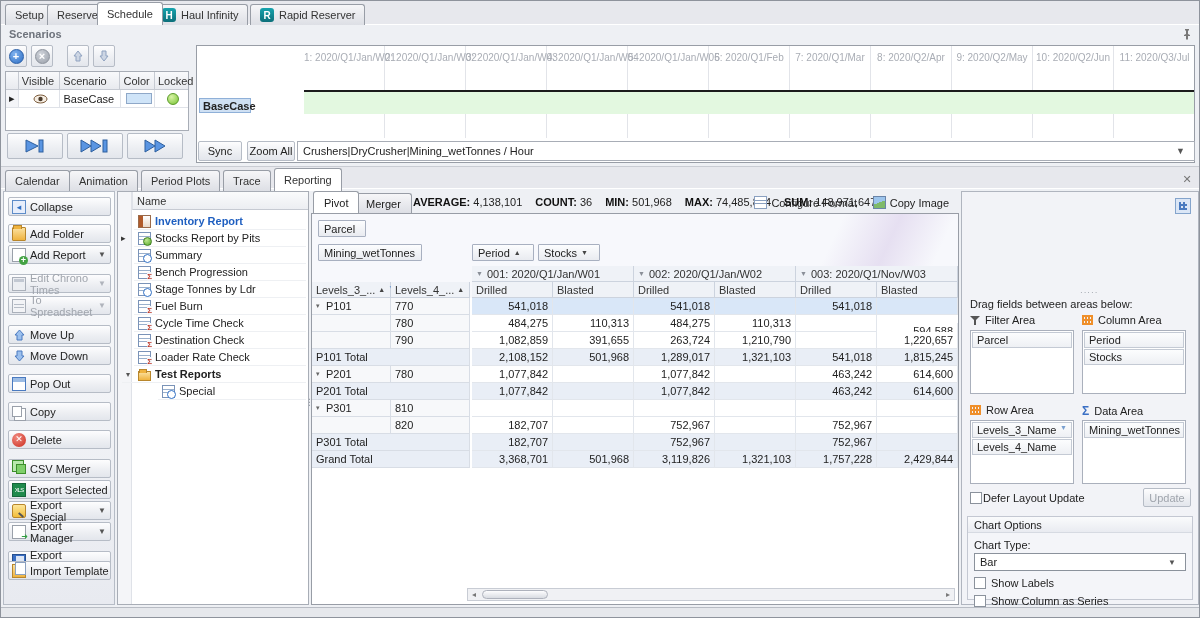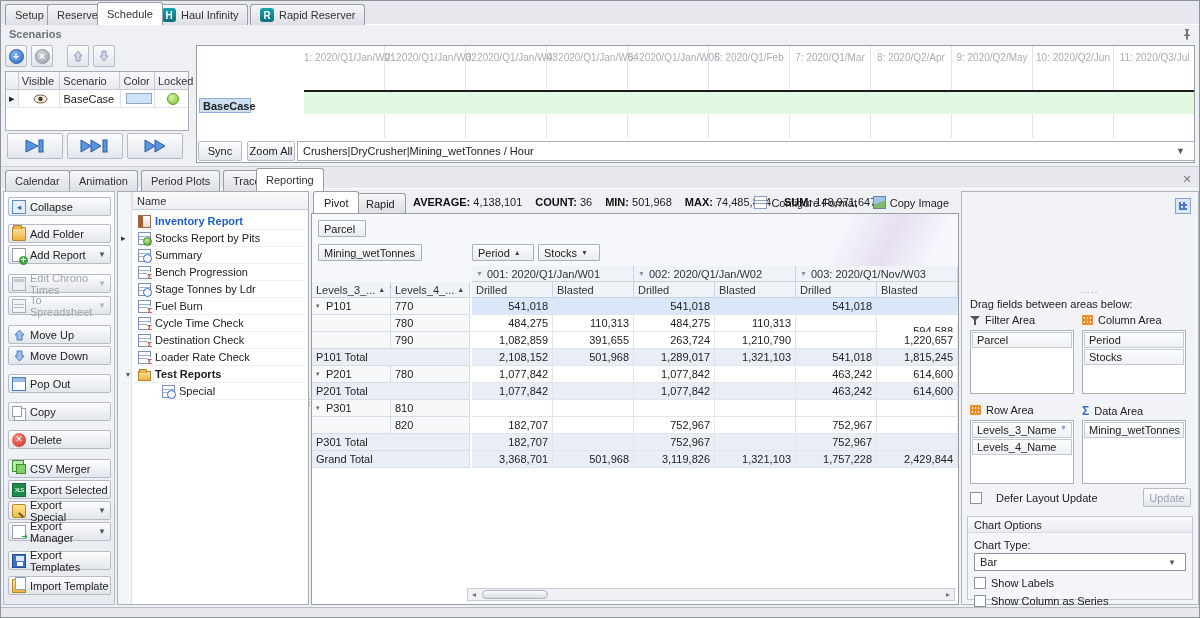--- a/index.html
+++ b/index.html
@@ -179,21 +179,21 @@
   .a-funnel:after { content:""; position:absolute; left:4px; top:5px; width:2px; height:5px; background:#555; }
   .a-grid { width:11px; height:10px; background:
       repeating-linear-gradient(0deg,#ef8f2a 0 2px,transparent 2px 4px),
       repeating-linear-gradient(90deg,#ef8f2a 0 2px,transparent 2px 3px); }
   .a-sigma { color:#3a6fc4; font-weight:bold; font-size:12px; }
   .areabox { position:absolute; width:104px; height:64px; background:#fff; border:1px solid #aab0bc; padding:1px; }
   .aitem { position:relative; height:16px; margin-bottom:1px; background:linear-gradient(#fcfdfe,#eef0f4); border:1px solid #c4cad4;
            display:flex; align-items:center; padding-left:4px; }
   .aitem .funnel { margin-left:auto; margin-right:2px; }
   .chk { width:12px; height:12px; background:#fff; border:1px solid #8b929c; flex:0 0 12px; }
-  .deferrow { position:absolute; left:8px; top:300px; display:flex; align-items:center; gap:14px; }
+  .deferrow { position:absolute; left:8px; top:300px; display:flex; align-items:center; gap:1px; }
   .updbtn { position:absolute; right:7px; top:296px; width:48px; height:19px; justify-content:center; color:#a8adb5; }
   .chartopts { position:absolute; left:5px; right:5px; top:324px; height:84px; background:#f4f5f9; border:1px solid #c4c8d2; }
   .co-head { height:16px; background:linear-gradient(#fafbfc,#e9ebf1); border-bottom:1px solid #d6dae2; display:flex; align-items:center; padding-left:6px; }
   .co-lbl { position:absolute; left:6px; top:22px; }
   .co-combo { position:absolute; left:6px; right:6px; top:36px; height:18px; background:#fff; border:1px solid #8b929c;
               display:flex; align-items:center; padding:0 5px; }
   .co-chk { position:absolute; left:6px; display:flex; align-items:center; gap:5px; }
   .vsplit { position:absolute; color:#9aa0a8; font-size:9px; }
 </style>
 </head>
@@ -376,21 +376,21 @@
       </div>
     <div class="tab" style="left:68px;">
         <span>Animation</span>
       </div>
     <div class="tab" style="left:140px;">
         <span>Period Plots</span>
       </div>
     <div class="tab" style="left:222px;">
         <span>Trace</span>
       </div>
-    <div class="tab active" style="left:255px;">
+    <div class="tab active" style="left:273px;">
         <span>Reporting</span>
       </div>
     <div class="closex">✕</div>
   </div>
 
   <div class="main">
 
     <div class="ltb">
       <div class="btn" style="top:5px;">
           <span class="mi i-collapse">◂</span>
@@ -458,21 +458,21 @@
         </div>
       <div class="btn" style="top:330px;">
           <span class="mi i-expmgr"></span>
           <span>Export Manager</span>
           <span class="caret">▼</span>
         </div>
       <div class="btn" style="top:359px;">
           <span class="mi i-save"></span>
           <span>Export Templates</span>
         </div>
-      <div class="btn" style="top:384px;">
+      <div class="btn" style="top:369px;">
           <span class="mi i-import"></span>
           <span>Import Template</span>
         </div>
     </div>
 
     <div class="tree">
       <div class="tree-gutter"></div>
       <div class="tree-head">Name</div>
       <div class="tree-marker" style="top:41px;">▸</div>
       <div class="ti sel" style="top:21px;">
@@ -521,21 +521,21 @@
           <span class="lbl">Special</span>
         </div>
       <div class="vsplit" style="right:-6px; top:205px;">⋮</div>
     </div>
 
     <div class="pivot">
       <div class="ptab active" style="left:2px;">
           <span>Pivot</span>
         </div>
       <div class="ptab" style="left:44px;">
-          <span>Rapid</span>
+          <span>Merger</span>
         </div>
       <div class="stats">
         <span><b>AVERAGE:</b> <span>4,138,101</span></span>
         <span><b>COUNT:</b> <span>36</span></span>
         <span><b>MIN:</b> <span>501,968</span></span>
         <span><b>MAX:</b> <span>74,485,824</span></span>
         <span><b>SUM:</b> <span>148,971,647</span></span>
       </div>
       <div class="btn hbtn" style="right:98px;">
           <span class="i-conf"></span>

